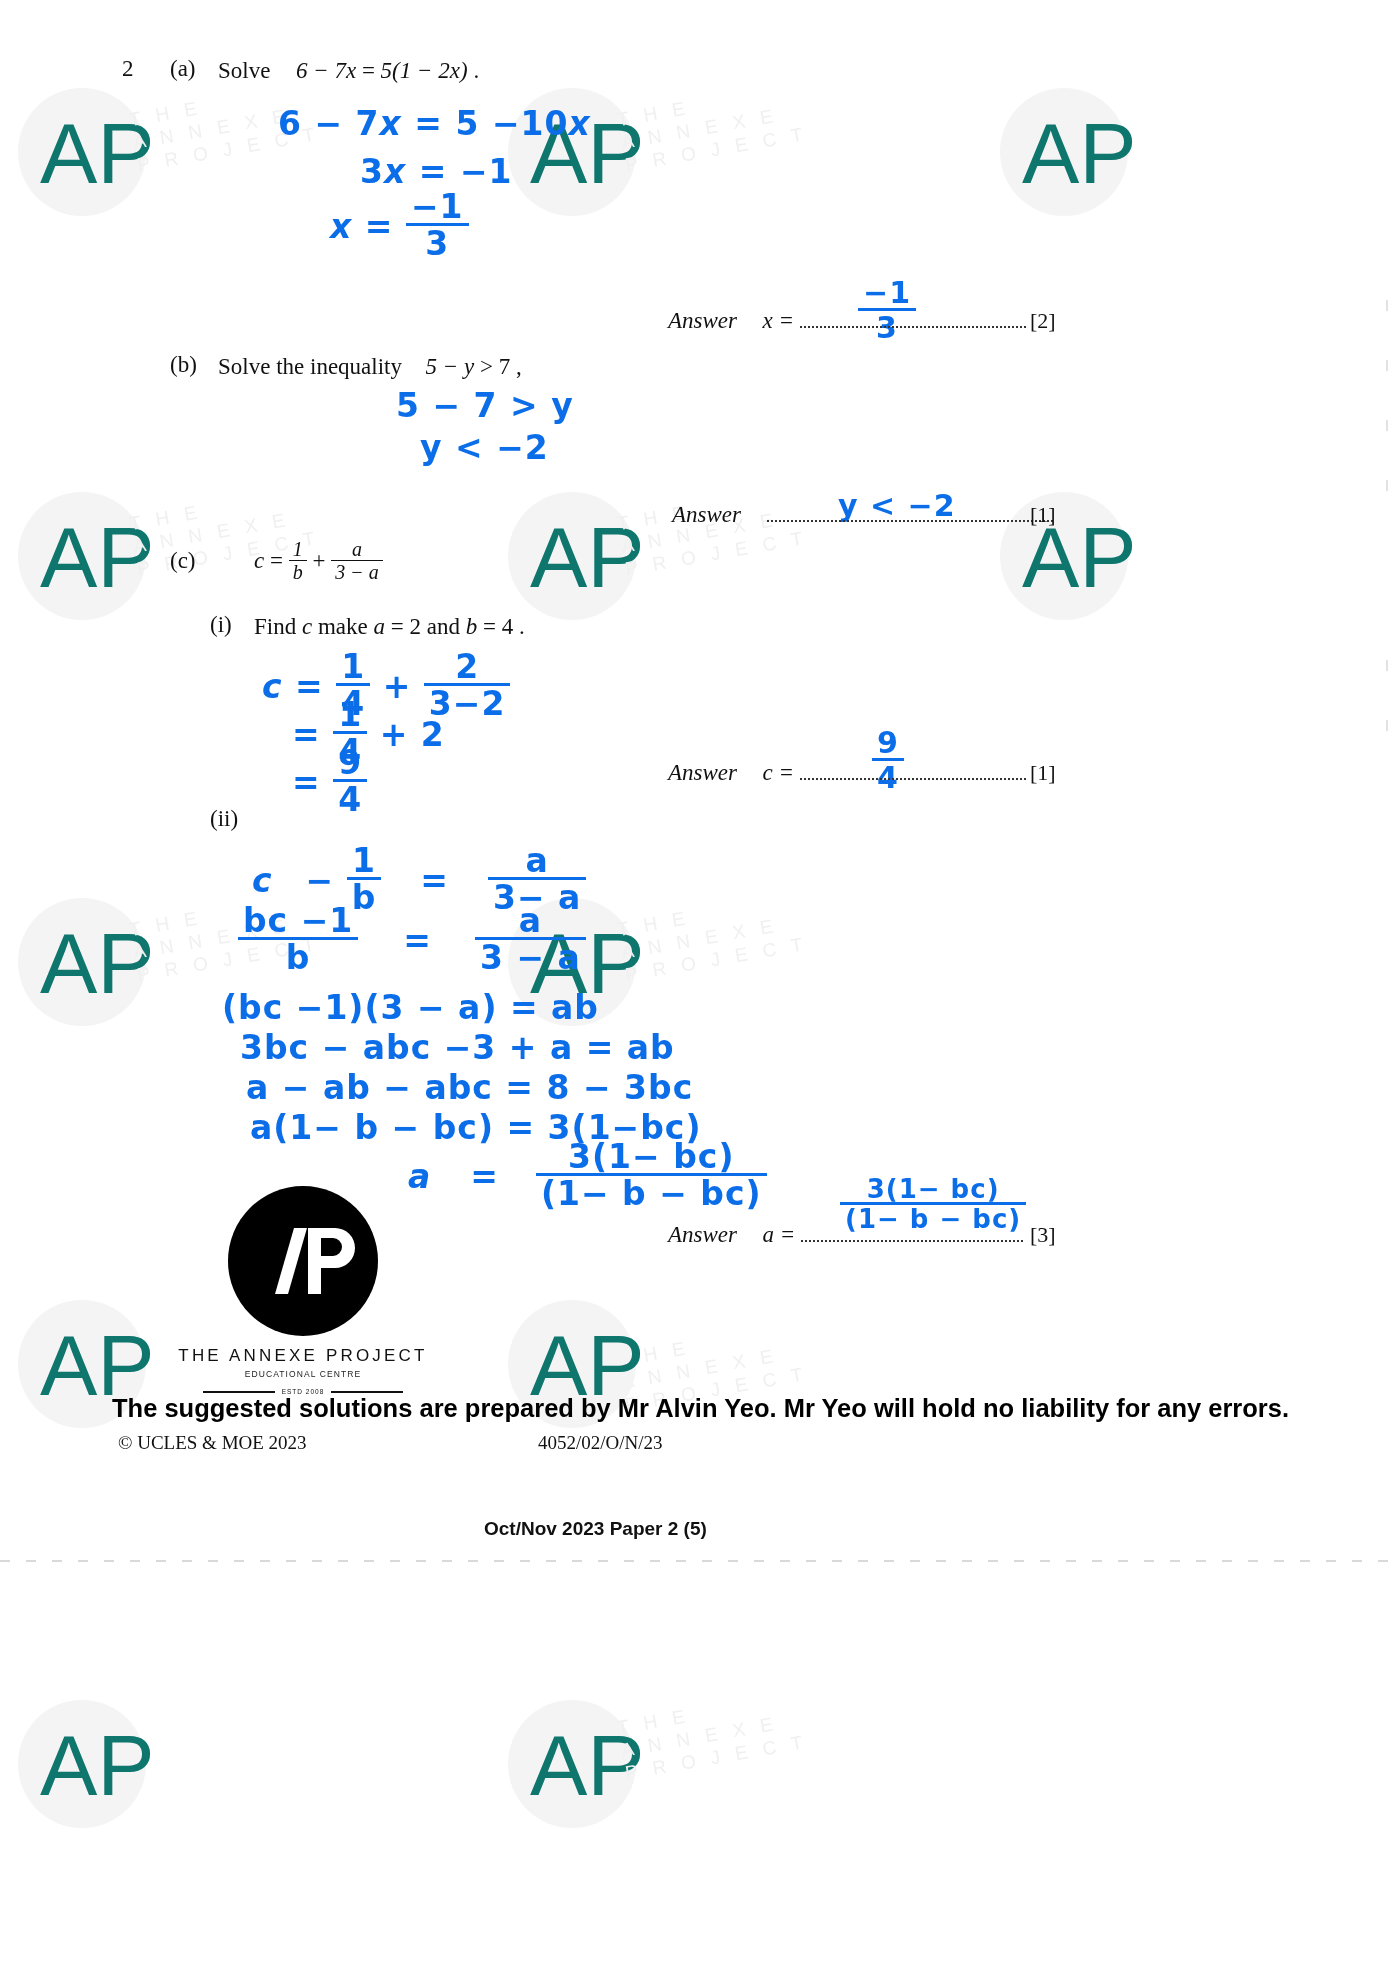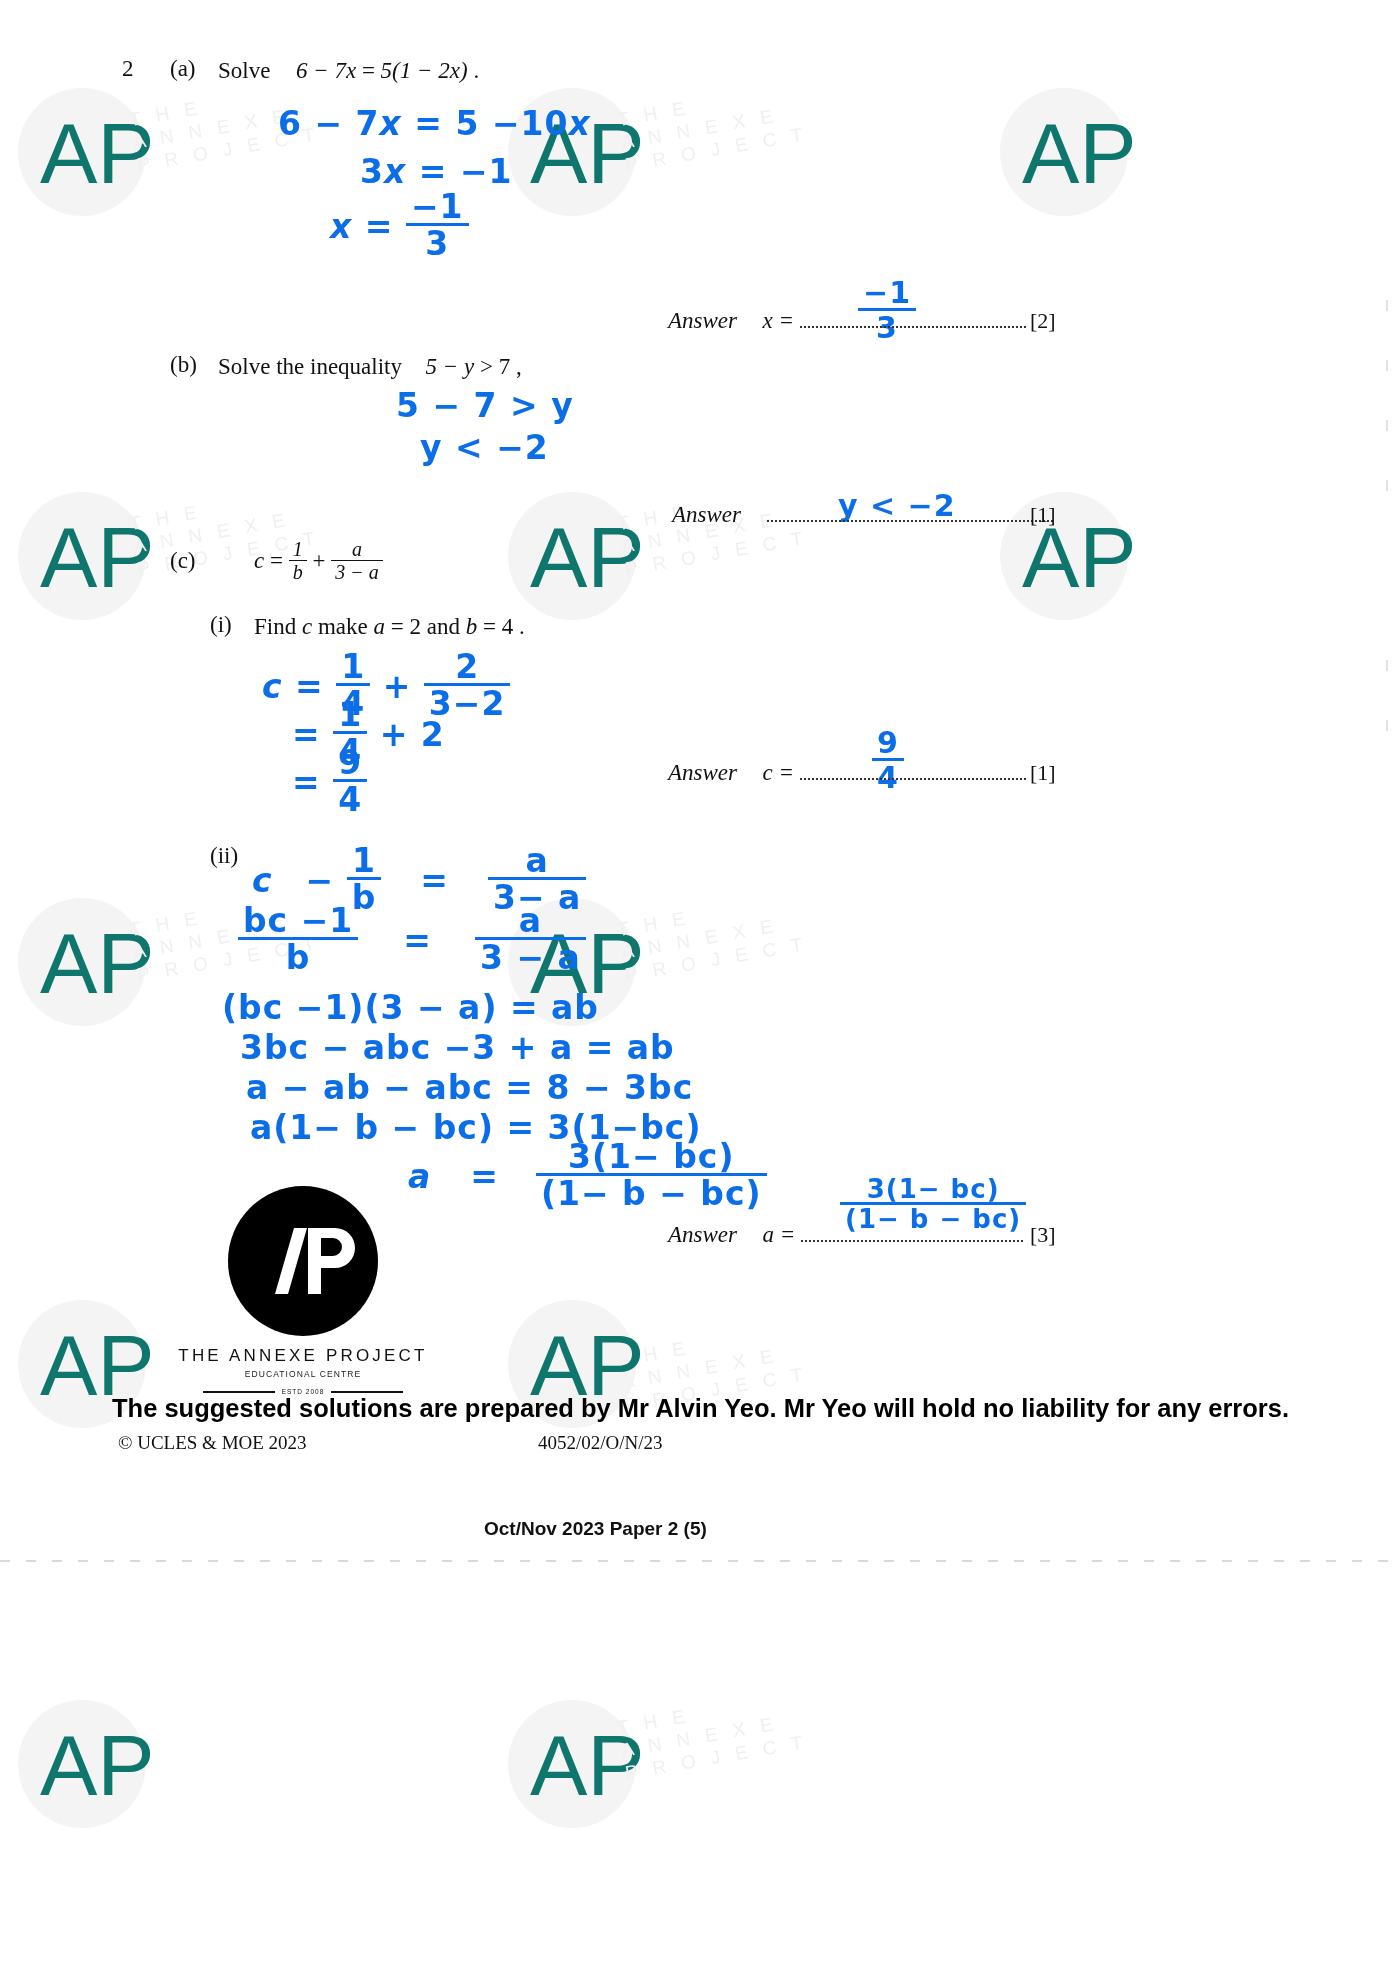--- a/index.html
+++ b/index.html
@@ -310,21 +310,21 @@
     </span>
   </div>
   <div class="ansrow" style="left:668px;top:760px;">
     <span class="answord">Answer</span>
     <span style="display:inline-block;width:14px;"></span>
     <span class="ital">c =</span>
     <span class="dots" style="width:226px;"></span>
   </div>
   <div class="marks" style="left:1030px;top:760px;">[1]</div>
 
-  <div class="lbl" style="left:210px;top:806px;margin-top:37px;">(ii)</div>
+  <div class="lbl" style="left:210px;top:806px;">(ii)</div>
 
   <div class="hw big" style="left:252px;top:846px;">
     <span class="hwi">c</span>
     <span style="display:inline-block;width:8px;"></span>
     <span>−</span>
     <span class="hfrac">
       <span class="n">1</span>
       <span class="d">b</span>
     </span>
     <span style="display:inline-block;width:14px;"></span>

